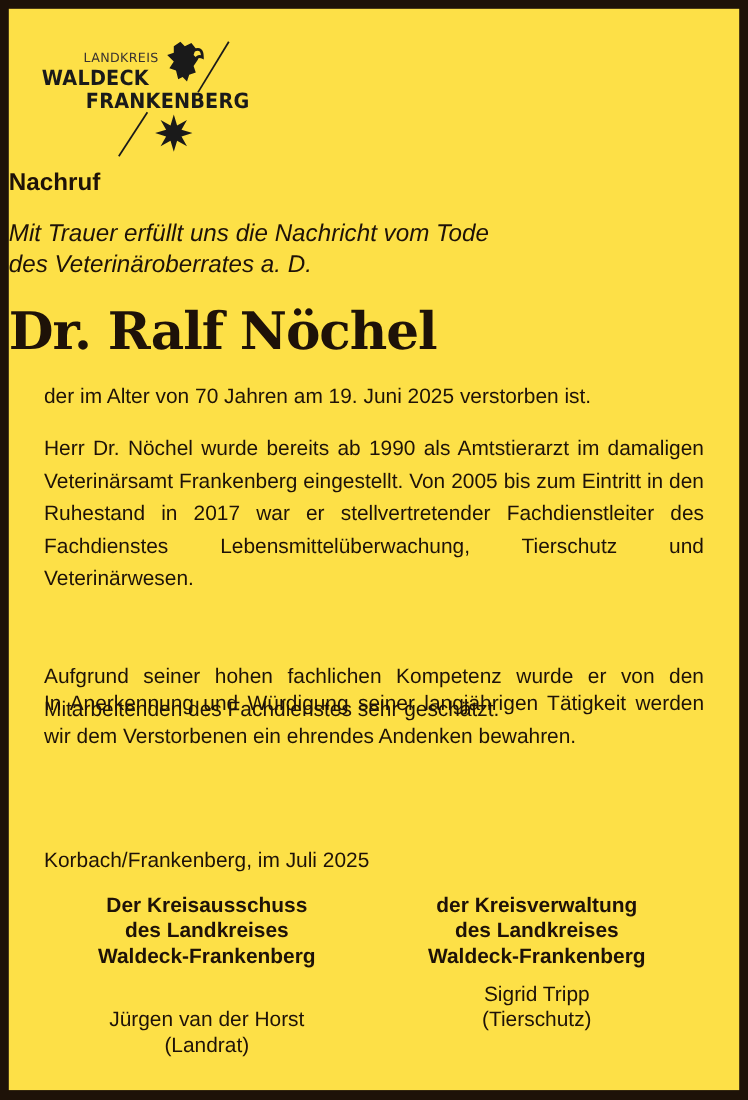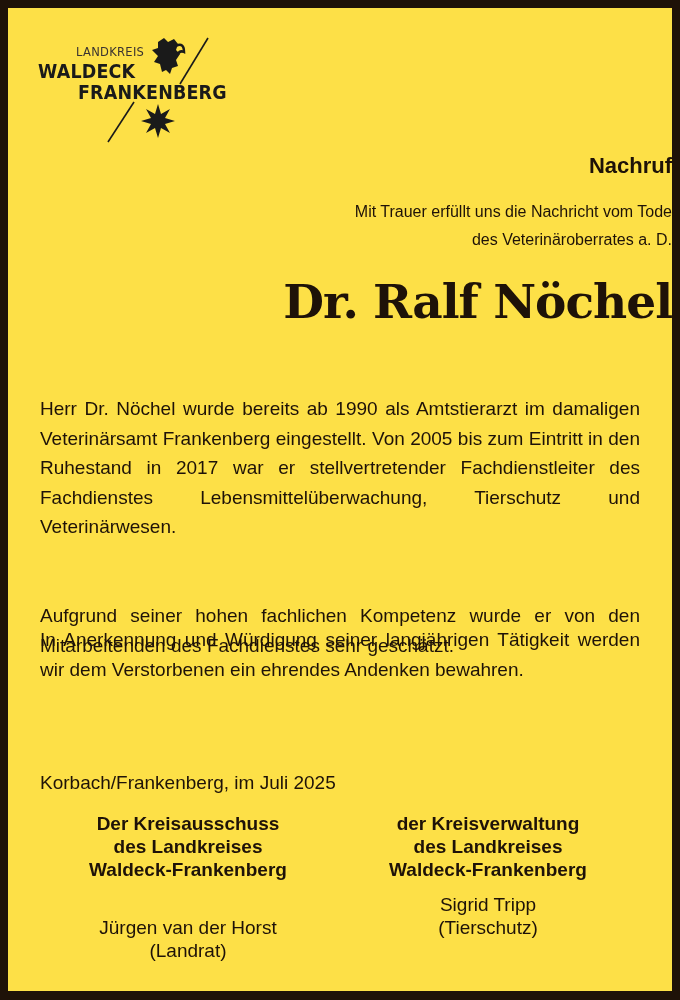--- a/index.html
+++ b/index.html
@@ -37,26 +37,26 @@
     }
     .logo .l2 {
       position: absolute; left: 40px; top: 45px;
       font-size: 19px; font-weight: bold; letter-spacing: 0.2px;
       font-family: "DejaVu Sans", sans-serif;
       transform: scaleX(0.92); transform-origin: left;
       color: #1a1a1a;
     }
     .logo svg { position: absolute; }
 
-    .center { position: absolute; left: 0; width: 664px; text-align: right; }
+    .center { position: absolute; left: 0; width: 664px; text-align: left; }
     .title {
       top: 145px; font-size: 22px; font-weight: bold;
     }
     .intro {
-      top: 190px; font-size: 16px; line-height: 28px;
+      top: 190px; font-size: 22px; line-height: 28px; font-style: italic;
     }
     .name {
       top: 266px; font-family: "DejaVu Serif", serif; font-weight: bold;
       font-size: 47px; letter-spacing: -1px;
     }
     .body {
       position: absolute; left: 32px; width: 600px;
       font-size: 19px; line-height: 29.5px;
       text-align: justify;
     }
@@ -102,20 +102,23 @@
 
   <div class="center title">Nachruf</div>
 
   <div class="center intro">
     <div>Mit Trauer erfüllt uns die Nachricht vom Tode</div>
     <div>des Veterinäroberrates a. D.</div>
   </div>
 
   <div class="center name">Dr. Ralf Nöchel</div>
 
+  <div class="body p-age">
+    <p>der im Alter von 70 Jahren am 19. Juni 2025 verstorben ist.</p>
+  </div>
 
   <div class="body p-career">
     <p>Herr Dr. Nöchel wurde bereits ab 1990 als Amtstierarzt im damaligen Veterinärsamt Frankenberg eingestellt. Von 2005 bis zum Eintritt in den Ruhestand in 2017 war er stellvertretender Fachdienstleiter des Fachdienstes Lebensmittelüberwachung, Tierschutz und Veterinärwesen.</p>
   </div>
 
   <div class="body p-comp">
     <p>Aufgrund seiner hohen fachlichen Kompetenz wurde er von den Mitarbeitenden des Fachdienstes sehr geschätzt.</p>
   </div>
 
   <div class="body p-honor">

